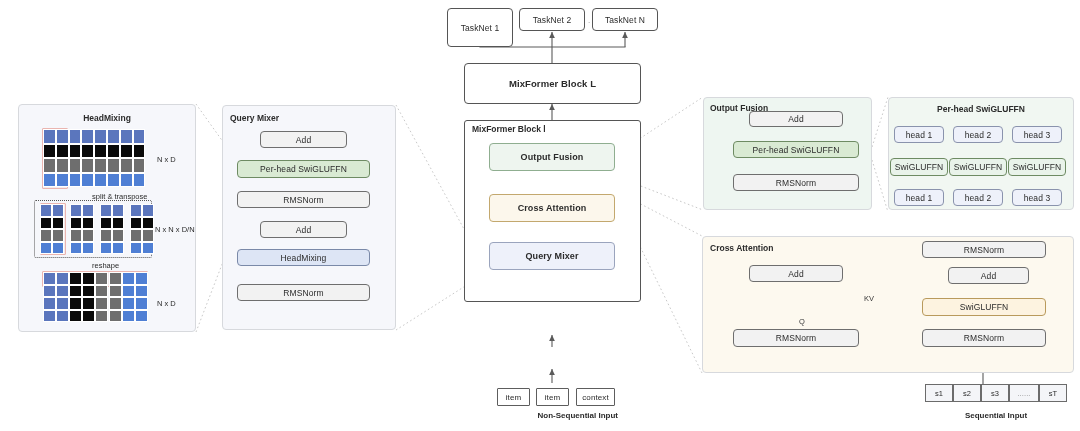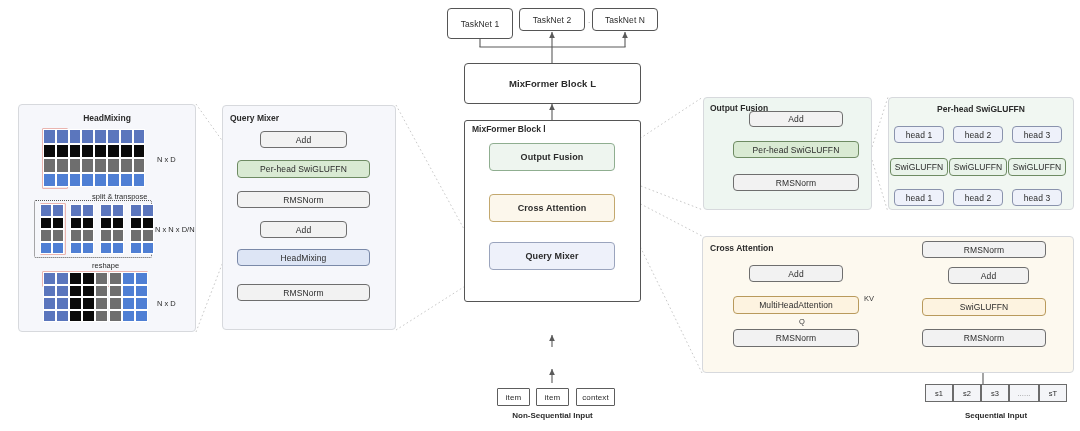--- a/index.html
+++ b/index.html
@@ -288,40 +288,40 @@
   <div class="panel panel-blue" style="left:222px;top:105px;width:174px;height:225px;"></div>
   <div class="panel-title" style="left:230px;top:113px;">Query Mixer</div>
 
   <div class="node grey" style="left:237px;top:284px;width:133px;height:17px;">RMSNorm</div>
   <div class="node blue" style="left:237px;top:249px;width:133px;height:17px;">HeadMixing</div>
   <div class="node grey" style="left:260px;top:221px;width:87px;height:17px;">Add</div>
   <div class="node grey" style="left:237px;top:191px;width:133px;height:17px;">RMSNorm</div>
   <div class="node green" style="left:237px;top:160px;width:133px;height:18px;">Per-head SwiGLUFFN</div>
   <div class="node grey" style="left:260px;top:131px;width:87px;height:17px;">Add</div>
 
-  <div class="node plain" style="left:447px;top:8px;width:66px;height:31px;">TaskNet 1</div>
+  <div class="node plain" style="left:447px;top:8px;width:66px;height:39px;">TaskNet 1</div>
   <div class="node plain" style="left:519px;top:8px;width:66px;height:23px;">TaskNet 2</div>
   <div class="dots" style="left:588px;top:16px;">......</div>
   <div class="node plain" style="left:592px;top:8px;width:66px;height:23px;">TaskNet N</div>
 
   <div class="node plain big" style="left:464px;top:63px;width:177px;height:41px;">MixFormer Block L</div>
 
   <div class="node plain" style="left:464px;top:120px;width:177px;height:182px;border-radius:3px;"></div>
   <div class="blocklabel" style="left:472px;top:124px;">MixFormer Block l</div>
 
   <div class="node lightgreen" style="left:489px;top:143px;width:126px;height:28px;font-weight:bold;font-size:9px;">Output Fusion</div>
   <div class="node lightcream" style="left:489px;top:194px;width:126px;height:28px;font-weight:bold;font-size:9px;">Cross Attention</div>
   <div class="node lightblue" style="left:489px;top:242px;width:126px;height:28px;font-weight:bold;font-size:9px;">Query Mixer</div>
 
 
 
   <div class="node tok" style="left:497px;top:388px;width:33px;height:18px;">item</div>
   <div class="node tok" style="left:536px;top:388px;width:33px;height:18px;">item</div>
   <div class="node tok" style="left:576px;top:388px;width:39px;height:18px;">context</div>
-  <div class="caption" style="left:487px;top:411px;width:131px;">Non-Sequential Input</div>
+  <div class="caption" style="left:487px;top:411px;width:131px;text-align:right;">Non-Sequential Input</div>
 
   <div class="panel panel-mint" style="left:703px;top:97px;width:169px;height:113px;"></div>
   <div class="panel-title" style="left:710px;top:103px;">Output Fusion</div>
 
   <div class="node grey" style="left:733px;top:174px;width:126px;height:17px;">RMSNorm</div>
   <div class="node green" style="left:733px;top:141px;width:126px;height:17px;">Per-head SwiGLUFFN</div>
   <div class="node grey" style="left:749px;top:111px;width:94px;height:16px;">Add</div>
 
   <div class="panel panel-green" style="left:888px;top:97px;width:186px;height:113px;"></div>
   <div class="panel-title center" style="left:888px;top:104px;width:186px;">Per-head SwiGLUFFN</div>
@@ -335,21 +335,20 @@
   <div class="node white" style="left:953px;top:126px;width:50px;height:17px;background:#eef1fa;border-color:#8a93ad;">head 2</div>
 
   <div class="node white" style="left:1012px;top:189px;width:50px;height:17px;background:#eef1fa;border-color:#8a93ad;">head 3</div>
   <div class="node lightgreen" style="left:1008px;top:158px;width:58px;height:18px;background:#e9f3ea;border-color:#6e8b63;">SwiGLUFFN</div>
   <div class="node white" style="left:1012px;top:126px;width:50px;height:17px;background:#eef1fa;border-color:#8a93ad;">head 3</div>
 
   <div class="panel panel-cream" style="left:702px;top:236px;width:372px;height:137px;"></div>
   <div class="panel-title" style="left:710px;top:243px;">Cross Attention</div>
 
   <div class="node grey" style="left:733px;top:329px;width:126px;height:18px;">RMSNorm</div>
-  <div class="node cream" style="left:733px;top:296px;width:126px;height:18px;">MultiHeadAttention</div>
   <div class="node grey" style="left:749px;top:265px;width:94px;height:17px;">Add</div>
   <div class="smalllbl" style="left:799px;top:317px;">Q</div>
   <div class="smalllbl" style="left:864px;top:294px;">KV</div>
 
   <div class="node grey" style="left:922px;top:329px;width:124px;height:18px;">RMSNorm</div>
   <div class="node cream" style="left:922px;top:298px;width:124px;height:18px;">SwiGLUFFN</div>
   <div class="node grey" style="left:948px;top:267px;width:81px;height:17px;">Add</div>
   <div class="node grey" style="left:922px;top:241px;width:124px;height:17px;">RMSNorm</div>
 
   <div class="node seqtok" style="left:925px;top:384px;width:28px;height:18px;">s1</div>

